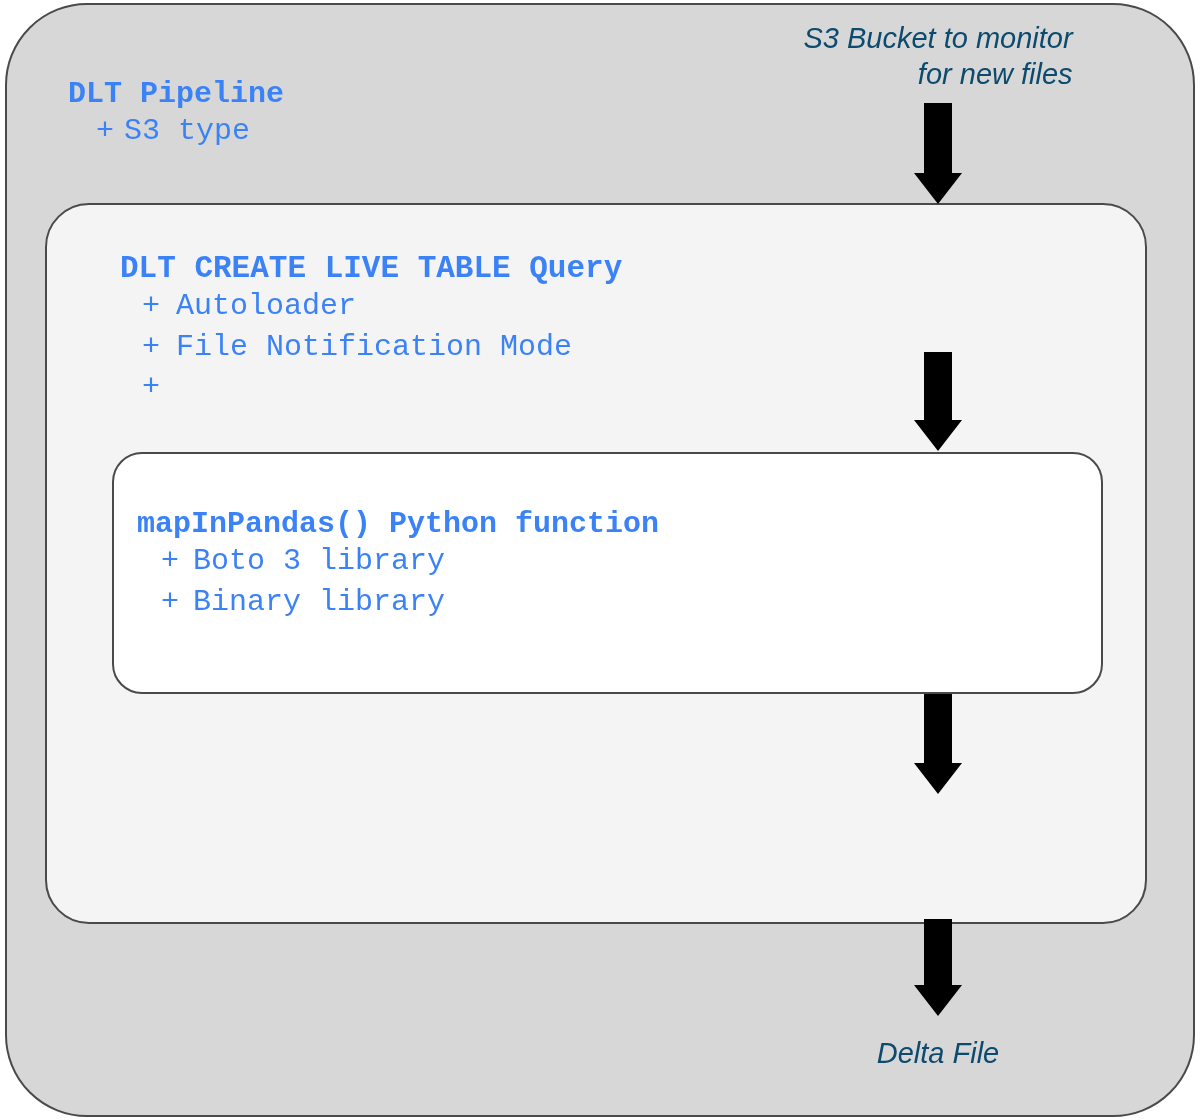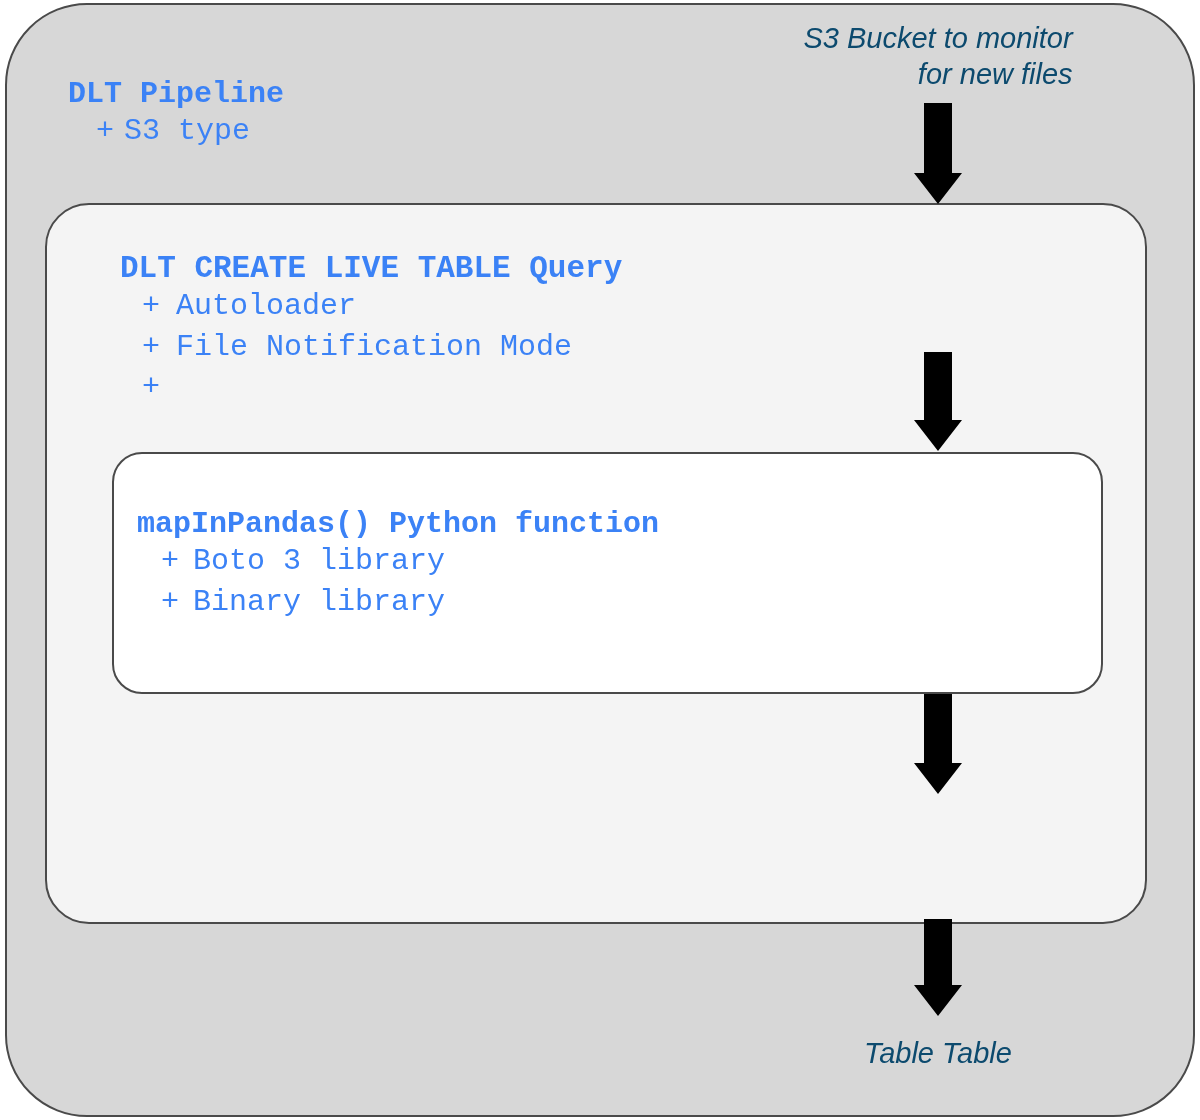--- a/index.html
+++ b/index.html
@@ -169,21 +169,21 @@
     <div>for new files</div>
   </div>
 
   <div class="annotation" id="label-s3-keys">
   </div>
 
   <div class="annotation" id="label-unpacked">
   </div>
 
   <div class="annotation" id="label-delta">
-    <div>Table Table</div>
+    <div>Delta File</div>
   </div>
 
   <div class="arrow" id="arrow-1">
     <svg width="48" height="101" viewBox="0 0 48 101" xmlns="http://www.w3.org/2000/svg">
       <polygon points="10,0 38,0 38,70 48,70 24,101 0,70 10,70" fill="#000000"></polygon>
     </svg>
   </div>
 
   <div class="arrow" id="arrow-2">
     <svg width="48" height="99" viewBox="0 0 48 99" xmlns="http://www.w3.org/2000/svg">

